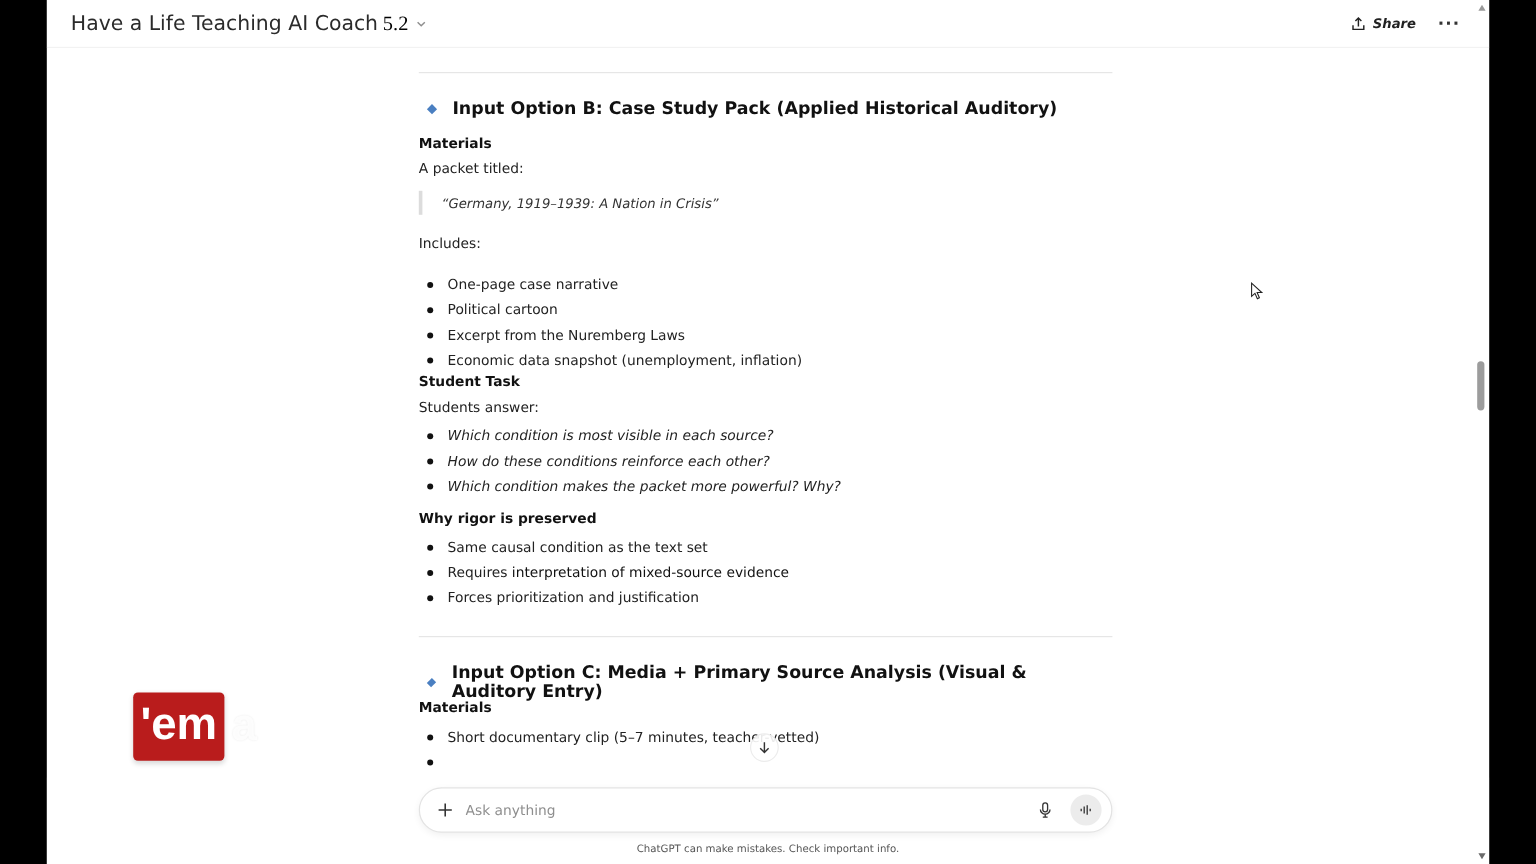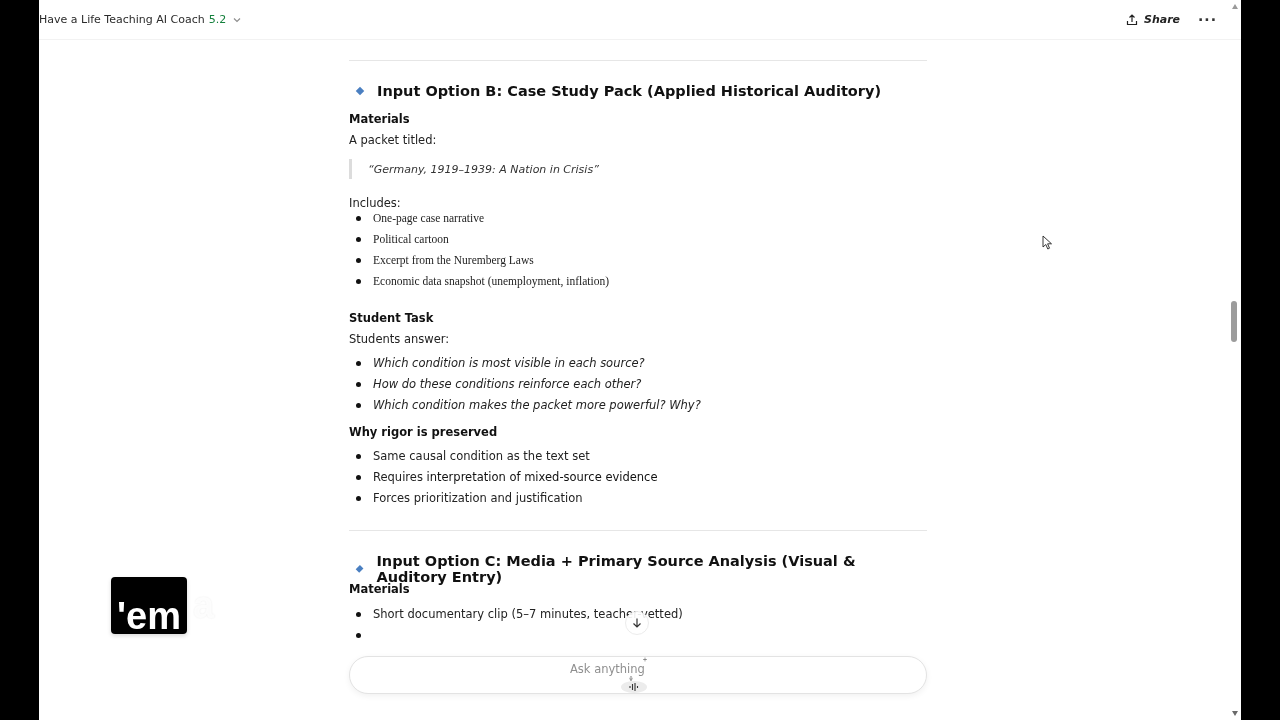--- a/index.html
+++ b/index.html
@@ -2,22 +2,22 @@
 <html><head>
   <meta charset="utf-8">
   <style>
     * { box-sizing: border-box; margin: 0; padding: 0; }
     html, body { width: 1280px; height: 720px; overflow: hidden; background: #000; }
     body { font-family: "DejaVu Sans", "Liberation Sans", sans-serif; color: #0d0d0d; position: relative; }
     .frame { position: absolute; left: 39px; top: 0; width: 1202px; height: 720px; background: #fff; overflow: hidden; }
 
     
     .header { position: absolute; left: 0; top: 0; width: 1202px; height: 40px; display: flex; align-items: center; border-bottom: 1px solid #f2f2f2; background: #fff; z-index: 3; }
-    .title { font-size: 11px; color: #2b2b2b; display: flex; align-items: center; gap: 4px; cursor: pointer; }
-    .title .ver { color: #15803d; }
+    .title { margin-left: 20px; font-size: 17px; color: #2b2b2b; display: flex; align-items: center; gap: 4px; cursor: pointer; }
+    .title .ver { color: #000000; font-family: Liberation Serif, serif; }
     .title .chev { width: 10px; height: 10px; display: inline-block; margin-left: 2px; }
     .hdr-right { margin-left: auto; margin-right: 24px; display: flex; align-items: center; gap: 18px; }
     .share { display: flex; align-items: center; gap: 6px; font-size: 11px; font-weight: bold; color: #222; cursor: pointer; font-style: italic; }
     .more { font-size: 14px; letter-spacing: 1px; color: #333; cursor: pointer; font-weight: bold; }
 
     
     .content { position: absolute; left: 310px; top: 40px; width: 578px; }
     .hr { height: 1px; background: #e6e6e6; width: 578px; }
     .section-h { display: flex; align-items: center; font-size: 14.5px; font-weight: bold; color: #111; }
     .diamond { width: 6px; height: 6px; background: #4a7fc1; transform: rotate(45deg); margin-left: 8px; margin-right: 14px; }
@@ -30,37 +30,37 @@
     ul.items li.it { font-style: italic; }
     b.strong { font-weight: normal; color: #111; }
 
     .abs { position: absolute; left: 0; }
 
     
     .scroll-down { position: absolute; left: 586px; top: 611px; width: 24px; height: 24px; border-radius: 50%; background: rgba(255,255,255,0.9); border: 1px solid #ececec; display: flex; align-items: center; justify-content: center; z-index: 4; cursor: pointer; }
 
     
     .fade { position: absolute; left: 0; top: 648px; width: 1202px; height: 72px; background: #fff; z-index: 2; }
-    .composer { position: absolute; left: 310px; top: 656px; width: 578px; height: 38px; border-radius: 19px; border: 1px solid #e3e3e3; background: #fff; box-shadow: 0 2px 6px rgba(0,0,0,0.06); display: flex; align-items: center; z-index: 3; flex-direction: column; }
+    .composer { position: absolute; left: 310px; top: 656px; width: 578px; height: 38px; border-radius: 19px; border: 1px solid #e3e3e3; background: #fff; box-shadow: 0 2px 6px rgba(0,0,0,0.06); display: flex; align-items: center; z-index: 3; }
     .plus { margin-left: 14px; width: 14px; height: 14px; cursor: pointer; }
     .ask { margin-left: 10px; border: none; outline: none; font-size: 11.5px; color: #222; background: transparent; flex: 1; font-family: "DejaVu Sans", "Liberation Sans", sans-serif; }
     .ask::placeholder { color: #8f8f8f; }
     .mic { width: 14px; height: 14px; margin-right: 14px; cursor: pointer; }
     .voice { width: 26px; height: 26px; border-radius: 50%; background: #ececec; margin-right: 8px; display: flex; align-items: center; justify-content: center; cursor: pointer; }
     .disclaimer { position: absolute; left: 0; width: 1202px; top: 703px; text-align: center; font-size: 8.5px; color: #555; z-index: 3; }
 
     
     .scrollbar { position: absolute; left: 1190px; top: 0; width: 12px; height: 720px; z-index: 5; }
     .scroll-up { position: absolute; left: 3px; top: 4px; width: 0; height: 0; border-left: 3px solid transparent; border-right: 3px solid transparent; border-bottom: 5px solid #9a9a9a; }
     .scroll-dn { position: absolute; left: 3px; bottom: 4px; width: 0; height: 0; border-left: 3px solid transparent; border-right: 3px solid transparent; border-top: 5px solid #6a6a6a; }
     .thumb { position: absolute; left: 2px; top: 301px; width: 6px; height: 41px; border-radius: 3px; background: #9c9c9c; cursor: pointer; }
 
     
     .caption { position: absolute; left: 72px; top: 577px; display: flex; align-items: center; z-index: 6; }
-    .cap-box { background: #000000; color: #fff; font-family: "Liberation Sans", sans-serif; font-weight: bold; font-size: 38px; padding: 12px 6px; height: 57px; line-height: 55px; border-radius: 4px; box-shadow: 0 2px 4px rgba(0,0,0,0.15); }
+    .cap-box { background: #b91c1c; color: #fff; font-family: "Liberation Sans", sans-serif; font-weight: bold; font-size: 38px; padding: 0 6px; height: 57px; line-height: 55px; border-radius: 4px; box-shadow: 0 2px 4px rgba(0,0,0,0.15); }
     .cap-next { color: rgba(255,255,255,0.85); font-family: "Liberation Sans", sans-serif; font-weight: bold; font-size: 38px; margin-left: 6px; text-shadow: 0 0 2px rgba(0,0,0,0.08); }
 
     .cursor { position: absolute; left: 1003px; top: 235px; z-index: 7; }
   </style>
 </head>
 <body>
 
 <div class="frame">
 
   <div class="header">
@@ -88,21 +88,21 @@
     <div class="section-h abs" style="top:43px;">
       <span class="diamond"></span>
       <span>Input Option B: Case Study Pack (Applied Historical Auditory)</span>
     </div>
 
     <div class="sub-h abs" style="top:72px;">Materials</div>
     <div class="para abs" style="top:93px;">A packet titled:</div>
     <div class="quote abs" style="top:119px;">“Germany, 1919–1939: A Nation in Crisis”</div>
 
     <div class="para abs" style="top:156px;">Includes:</div>
-    <ul class="items abs" style="top:167px;font-family:Liberation Serif, serif;">
+    <ul class="items abs" style="top:186px;">
       <li>One-page case narrative</li>
       <li>Political cartoon</li>
       <li>Excerpt from the Nuremberg Laws</li>
       <li>Economic data snapshot (unemployment, inflation)</li>
     </ul>
 
     <div class="sub-h abs" style="top:271px;">Student Task</div>
     <div class="para abs" style="top:292px;">Students answer:</div>
     <ul class="items abs" style="top:312px;">
       <li class="it">Which condition is most visible in each source?</li>
@@ -149,20 +149,21 @@
     <svg class="mic" viewBox="0 0 14 14">
         <rect x="5" y="1" width="4" height="7.5" rx="2" stroke="#333" stroke-width="1.1" fill="none"></rect>
         <path d="M3 6.5 A4 4 0 0 0 11 6.5 M7 10.5 V13 M5 13 H9" stroke="#333" stroke-width="1.1" fill="none"></path>
       </svg>
     <div class="voice">
       <svg width="12" height="12" viewBox="0 0 12 12">
           <path d="M2 5 V7 M4.5 3 V9 M7 2 V10 M9.5 5 V7" stroke="#333" stroke-width="1.1"></path>
         </svg>
     </div>
   </div>
+  <div class="disclaimer">ChatGPT can make mistakes. Check important info.</div>
 
   <div class="scrollbar">
     <div class="scroll-up"></div>
     <div class="thumb"></div>
     <div class="scroll-dn"></div>
   </div>
 
   <div class="caption">
     <span class="cap-box">'em</span>
     <span class="cap-next">a</span>

